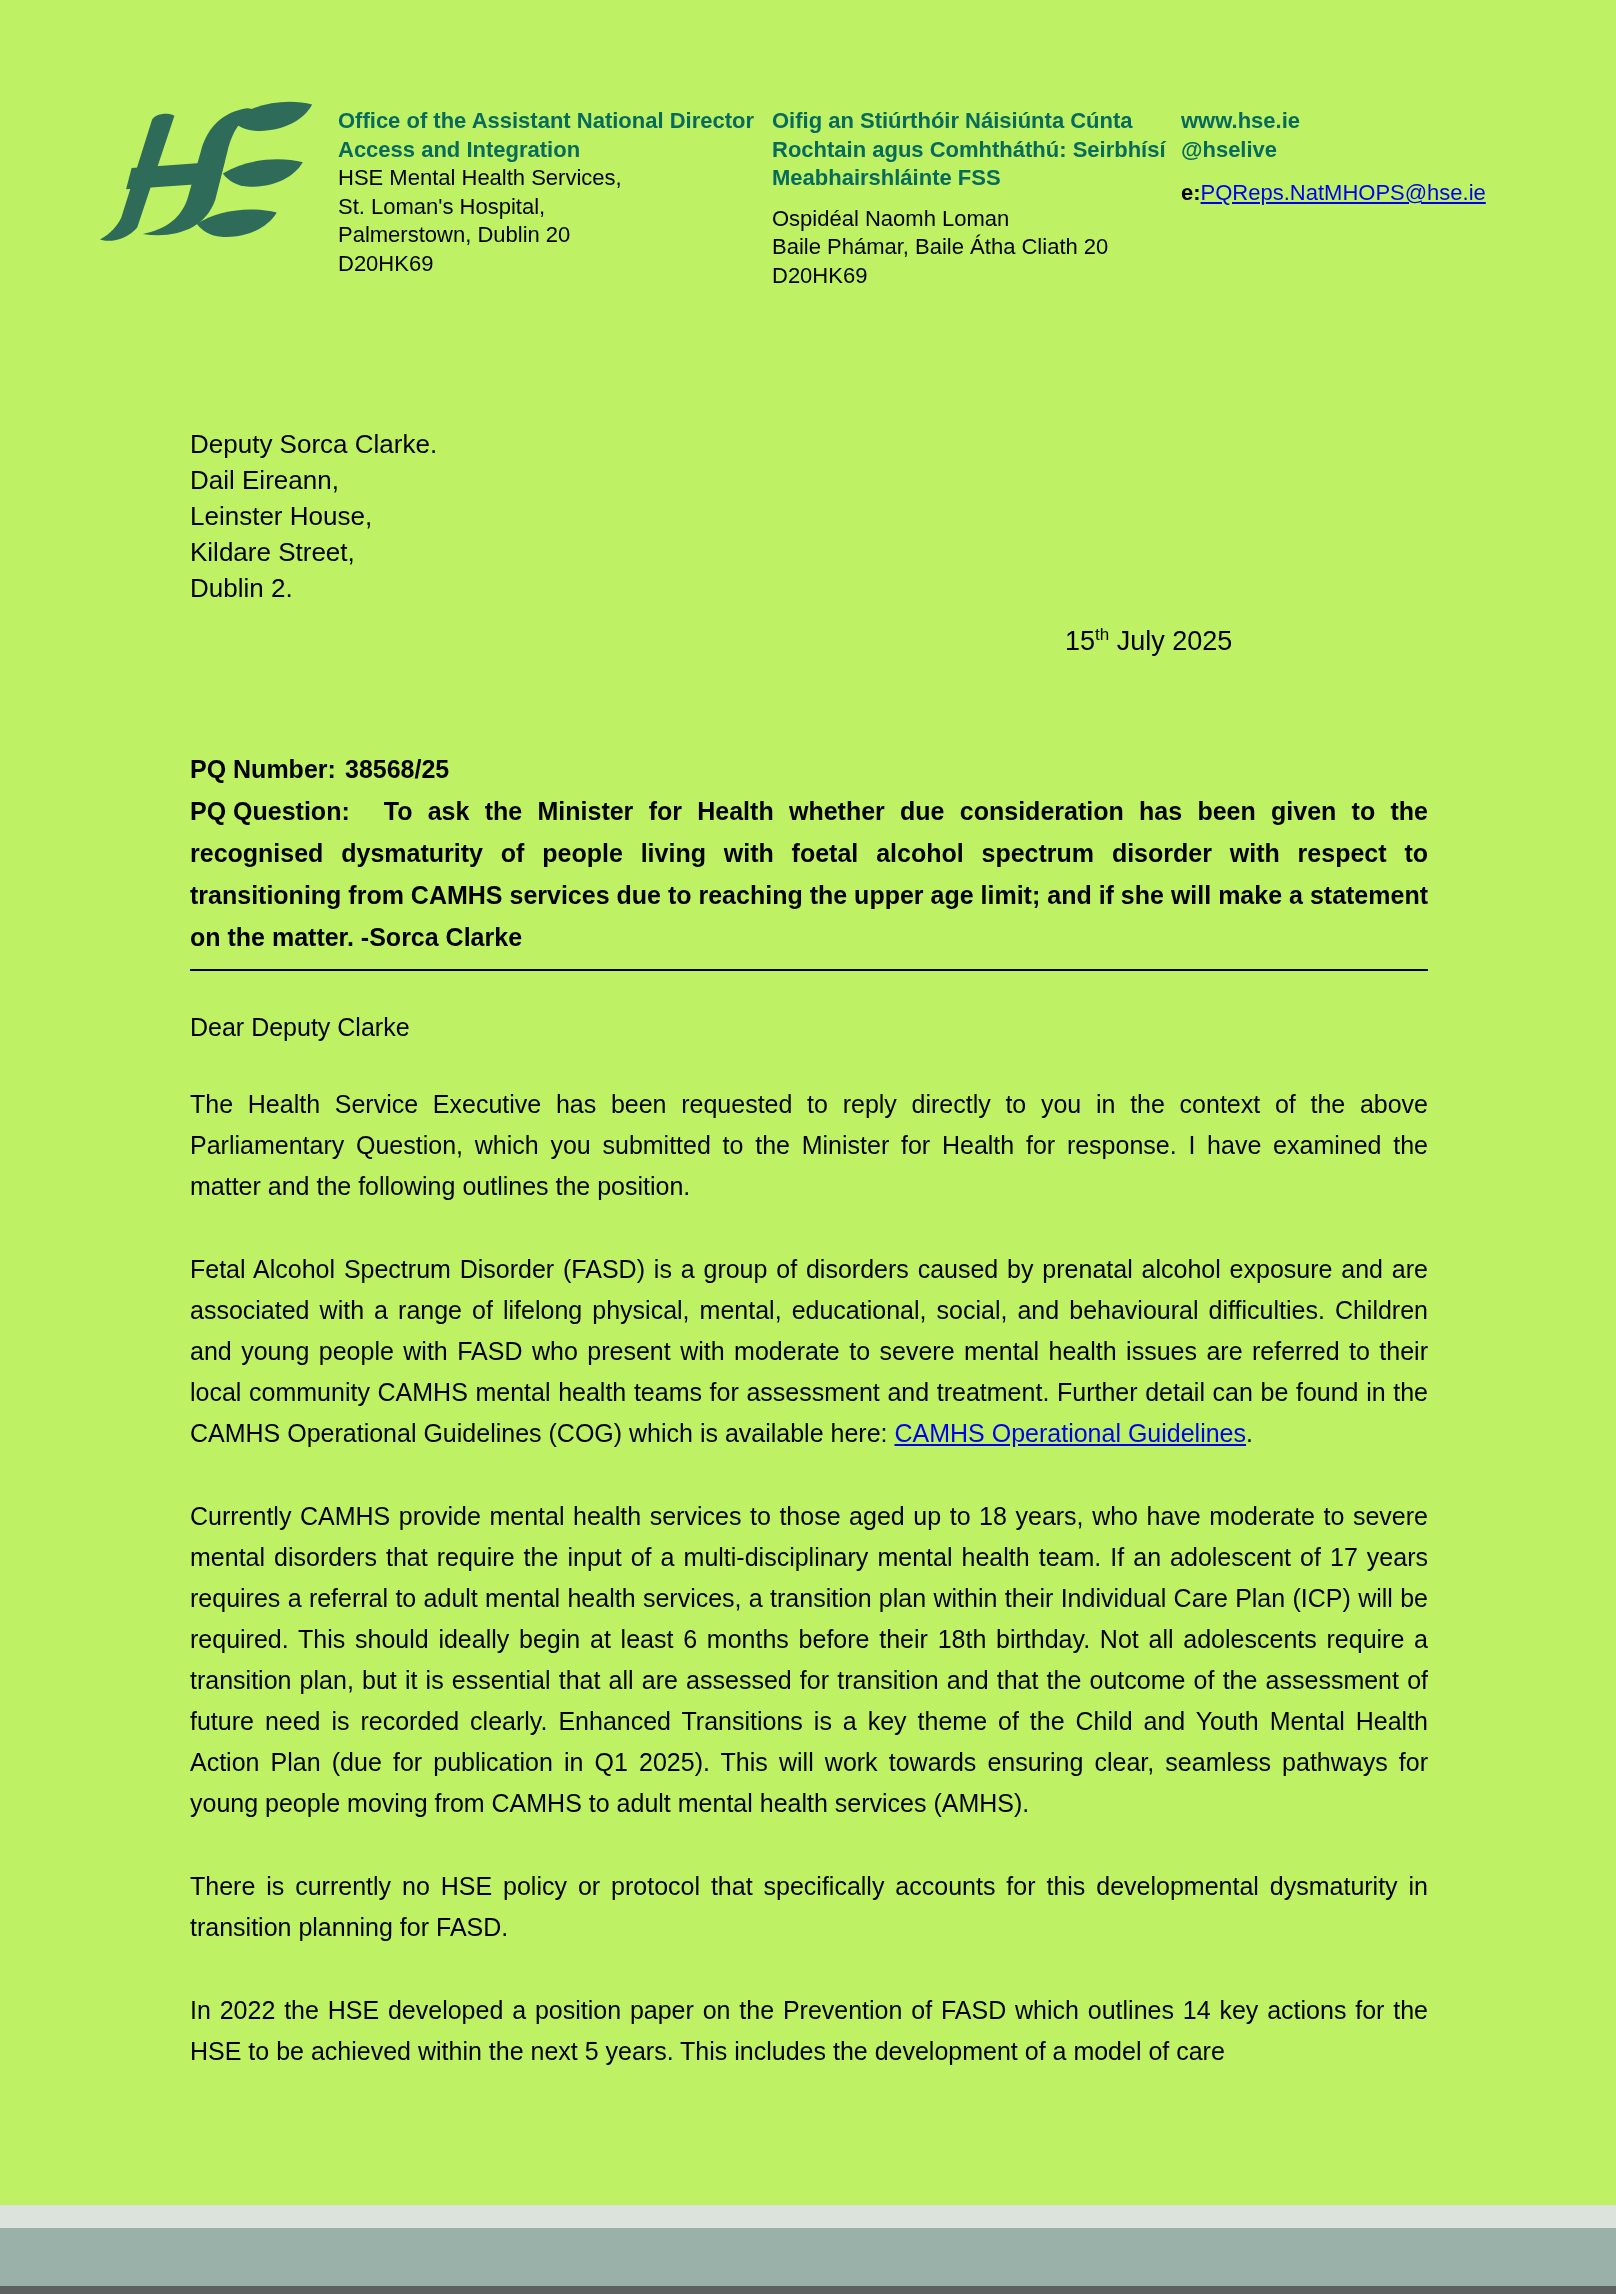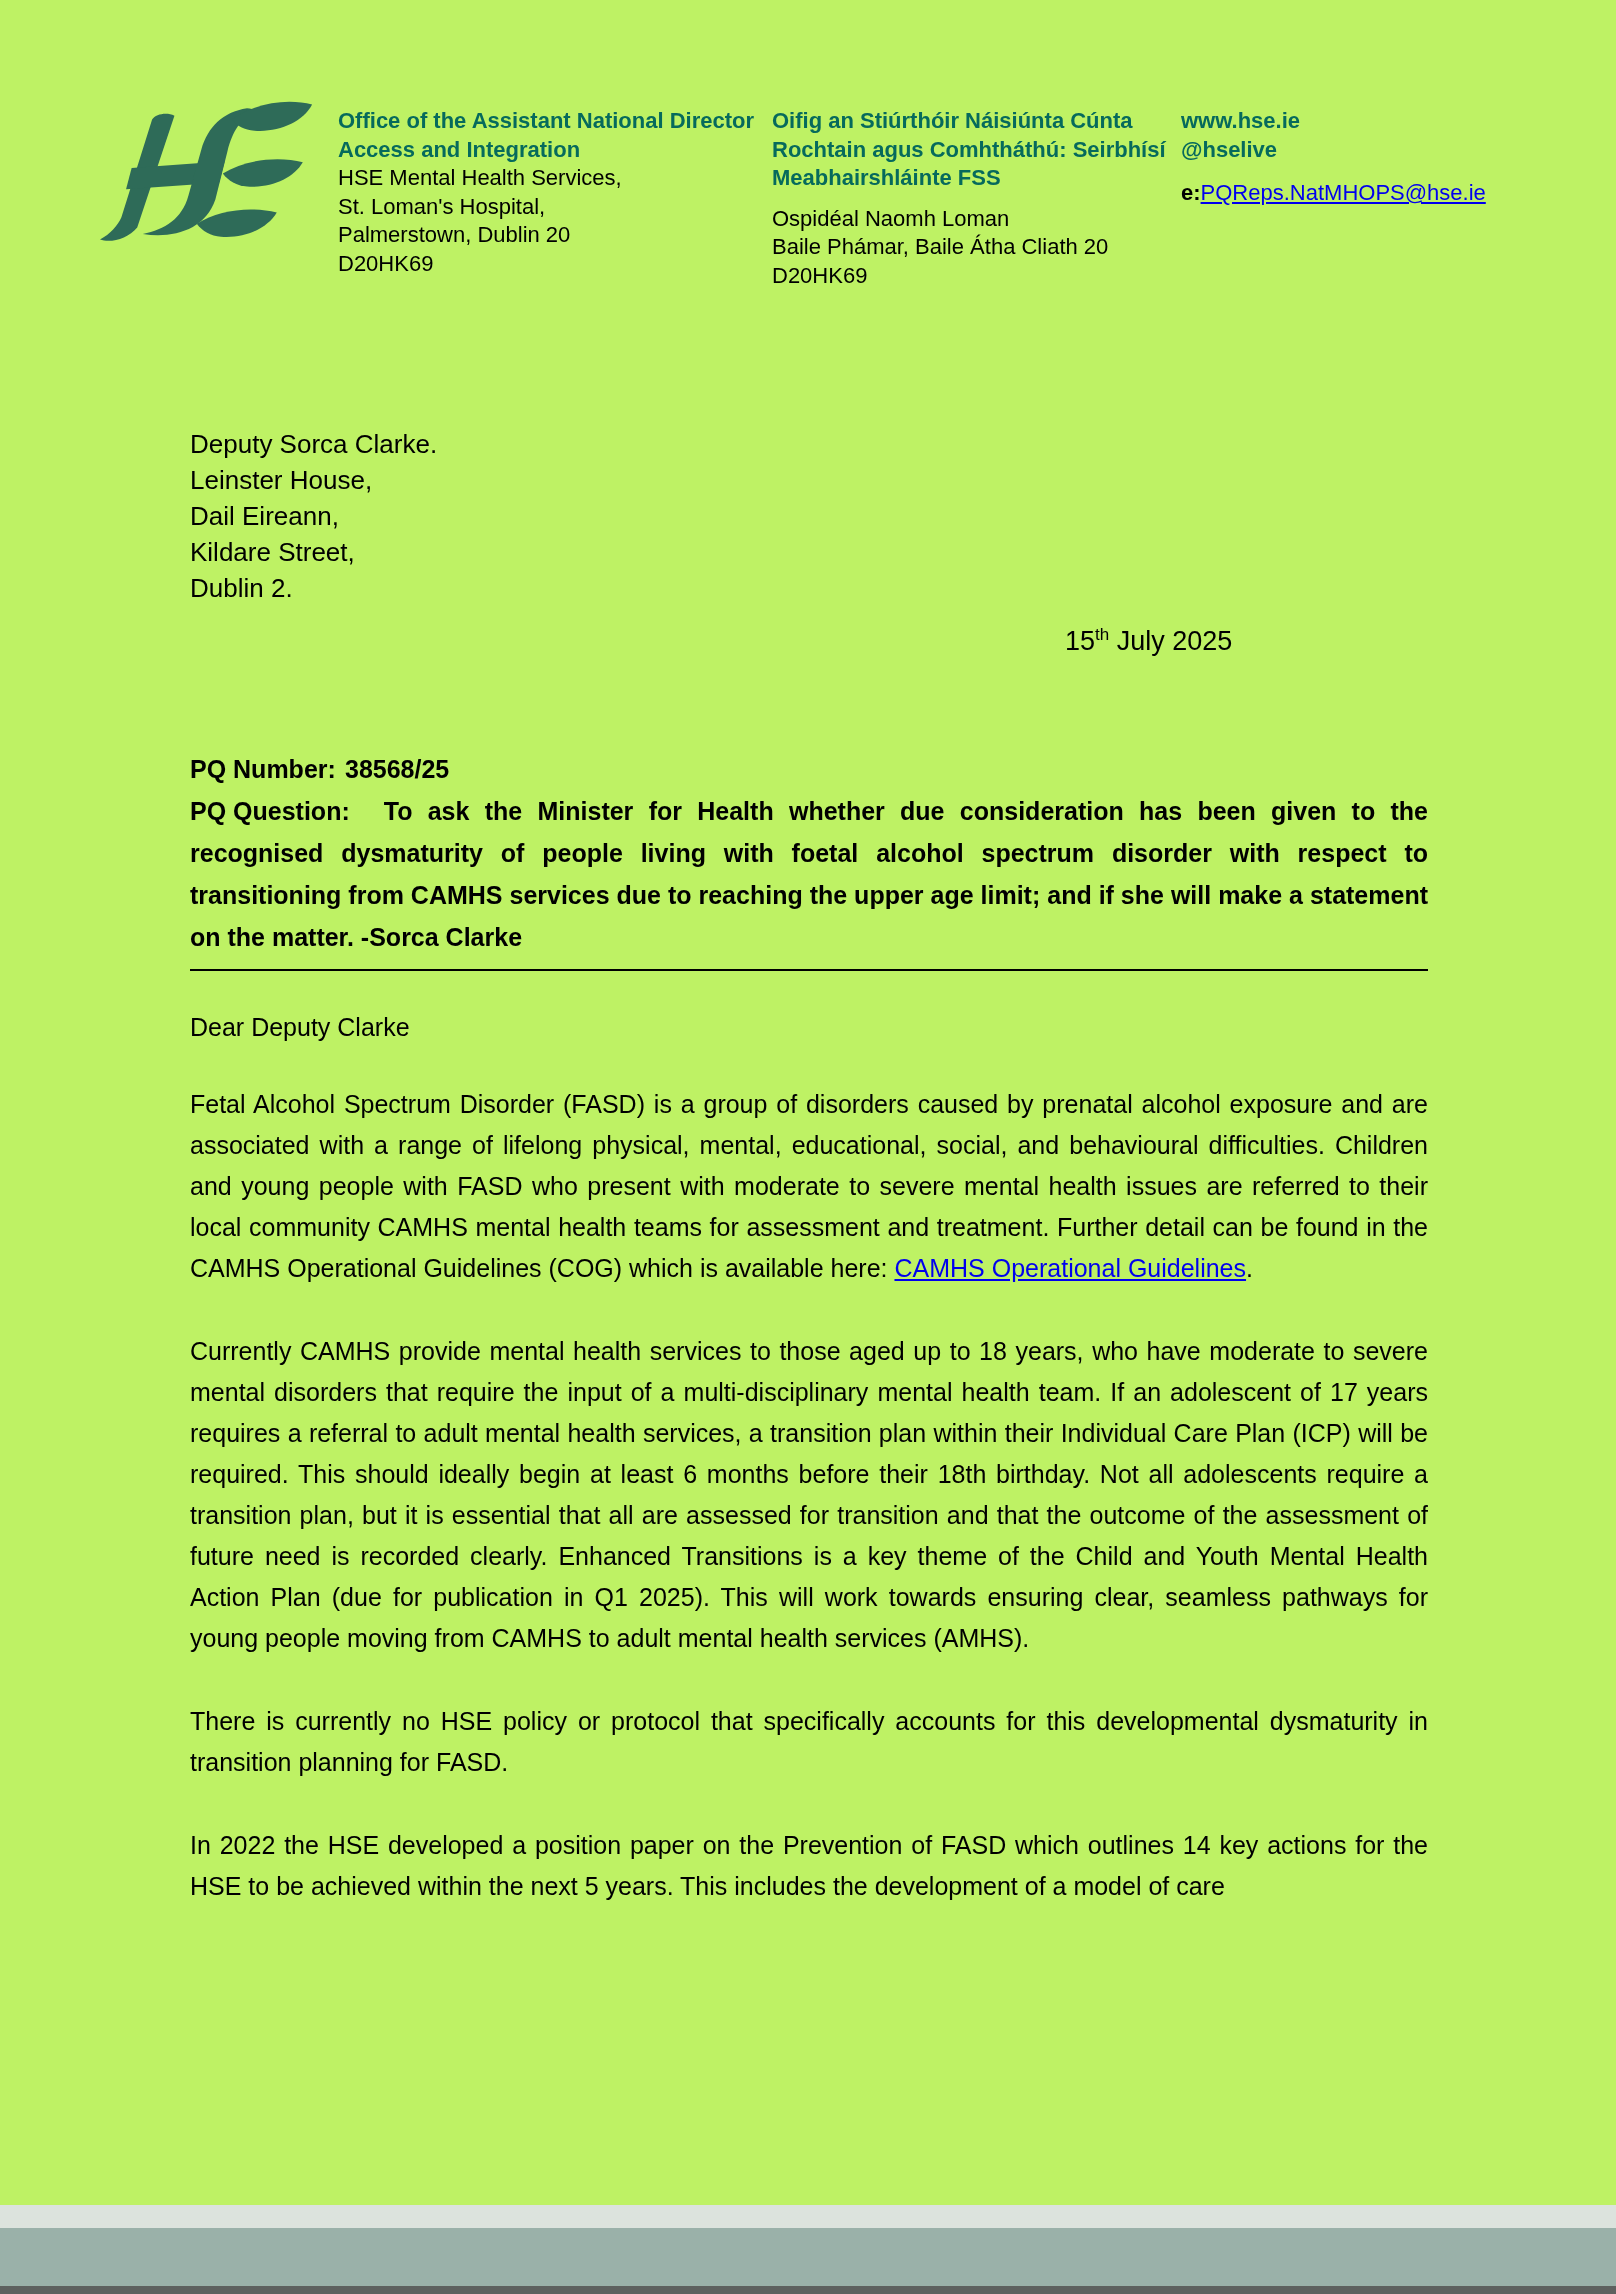--- a/index.html
+++ b/index.html
@@ -108,41 +108,42 @@
     </div>
     <div class="hdr-email-row">
       <span class="hdr-email-prefix">e:</span><a class="link">PQReps.NatMHOPS@hse.ie</a>
     </div>
   </div>
 
   <div class="content">
 
     <div class="recipient">
       <div>Deputy Sorca Clarke.</div>
+      <div>Dail Eireann,</div>
       <div>Leinster House,</div>
-      <div>Dail Eireann,</div>
       <div>Kildare Street,</div>
       <div>Dublin 2.</div>
     </div>
 
     <div class="date-row"><span>15</span><sup>th</sup><span> July 2025</span></div>
 
     <div class="pq-block">
       <div class="pq-row">
         <span class="pq-label">PQ Number:</span><span>38568/25</span>
       </div>
       <p class="pq-question">
         <span class="pq-label">PQ Question:</span><span>To ask the Minister for Health whether due consideration has been given to the recognised dysmaturity of people living with foetal alcohol spectrum disorder with respect to transitioning from CAMHS services due to reaching the upper age limit; and if she will make a statement on the matter. -Sorca Clarke</span>
       </p>
     </div>
 
     <hr class="rule">
 
     <div class="salutation">Dear Deputy Clarke</div>
 
+    <p class="para">The Health Service Executive has been requested to reply directly to you in the context of the above Parliamentary Question, which you submitted to the Minister for Health for response. I have examined the matter and the following outlines the position.</p>
 
     <p class="para"><span>Fetal Alcohol Spectrum Disorder (FASD) is a group of disorders caused by prenatal alcohol exposure and are associated with a range of lifelong physical, mental, educational, social, and behavioural difficulties. Children and young people with FASD who present with moderate to severe mental health issues are referred to their local community CAMHS mental health teams for assessment and treatment. Further detail can be found in the CAMHS Operational Guidelines (COG) which is available here: </span><a class="link">CAMHS Operational Guidelines</a><span>.</span></p>
 
     <p class="para">Currently CAMHS provide mental health services to those aged up to 18 years, who have moderate to severe mental disorders that require the input of a multi-disciplinary mental health team. If an adolescent of 17 years requires a referral to adult mental health services, a transition plan within their Individual Care Plan (ICP) will be required. This should ideally begin at least 6 months before their 18th birthday. Not all adolescents require a transition plan, but it is essential that all are assessed for transition and that the outcome of the assessment of future need is recorded clearly. Enhanced Transitions is a key theme of the Child and Youth Mental Health Action Plan (due for publication in Q1 2025). This will work towards ensuring clear, seamless pathways for young people moving from CAMHS to adult mental health services (AMHS).</p>
 
     <p class="para">There is currently no HSE policy or protocol that specifically accounts for this developmental dysmaturity in transition planning for FASD.</p>
 
     <p class="para">In 2022 the HSE developed a position paper on the Prevention of FASD which outlines 14 key actions for the HSE to be achieved within the next 5 years. This includes the development of a model of care</p>
 
   </div>

